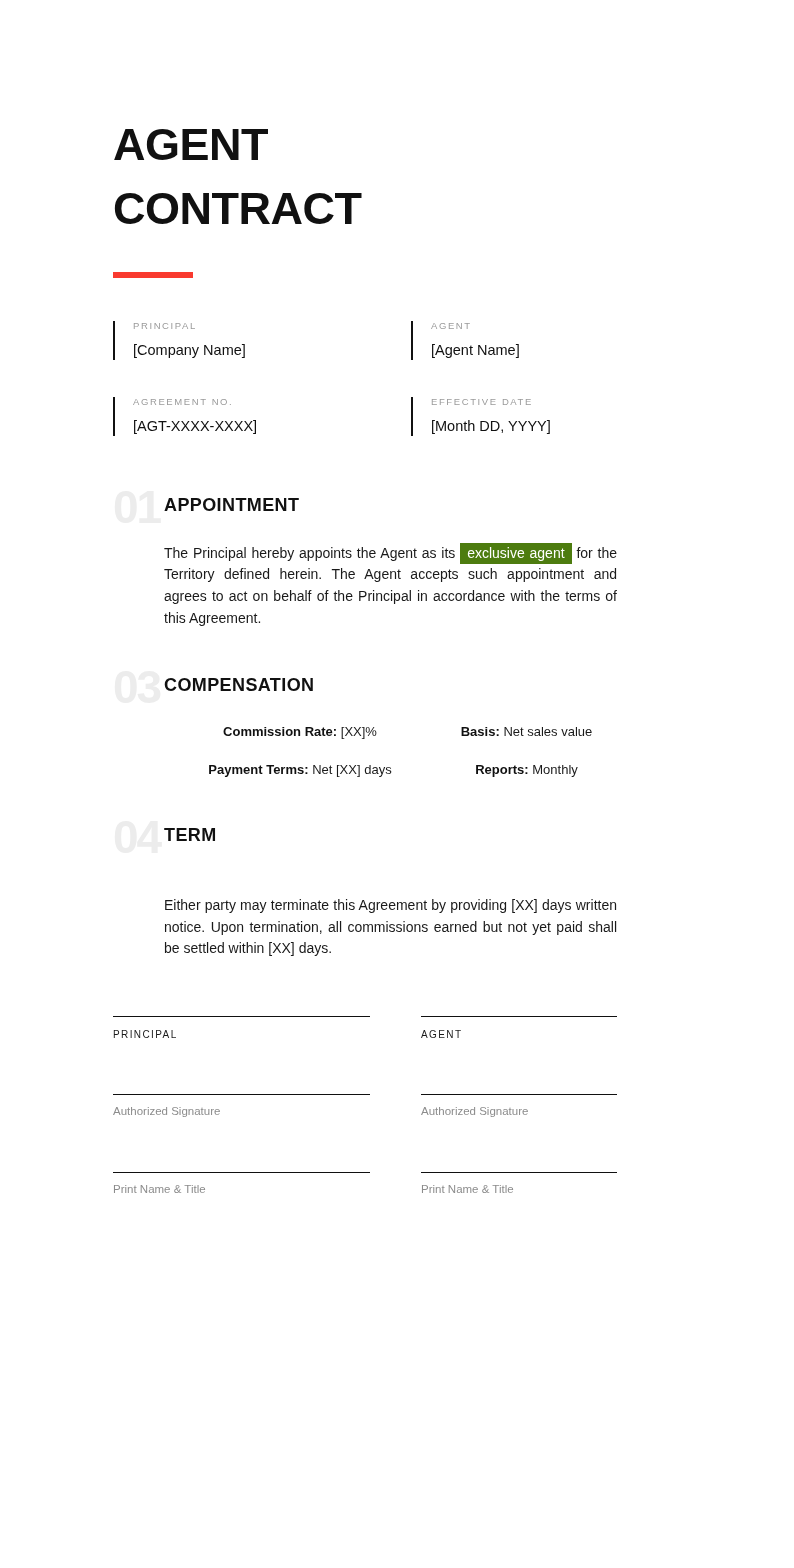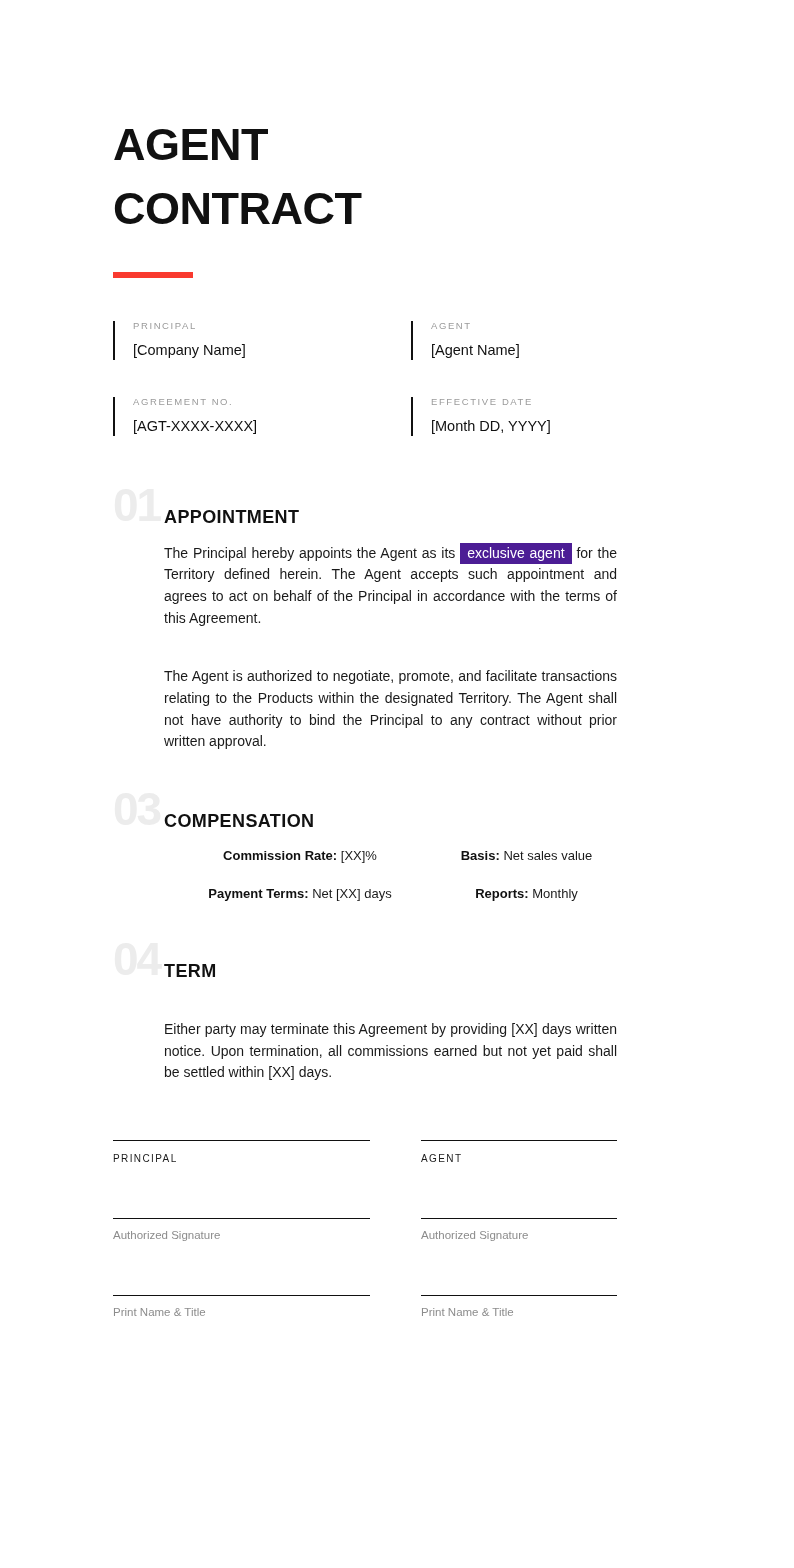--- a/index.html
+++ b/index.html
@@ -65,21 +65,21 @@
     color: #111111;
     line-height: 1.2;
   }
 
   
   .sections { margin-top: 50px; }
   .section { position: relative; margin-bottom: 37px; }
   .section:last-child { margin-bottom: 0; }
   .section-head {
     display: flex;
-    align-items: flex-end;
+    align-items: center;
     height: 42px;
   }
   .section-num {
     font-size: 46px;
     font-weight: bold;
     color: #ececec;
     line-height: 1;
     letter-spacing: -2px;
     width: 51px;
     flex: 0 0 51px;
@@ -98,21 +98,21 @@
     margin-top: 15px;
   }
   .section-body p {
     margin: 0;
     font-size: 14px;
     line-height: 1.55;
     text-align: justify;
     color: #1a1a1a;
   }
   .hl {
-    background: #4c1d95;
+    background: #4d7c0f;
     color: #ffffff;
     padding: 2px 7px 3px 7px;
     white-space: nowrap;
   }
 
   
   .kv-grid {
     display: grid;
     grid-template-columns: 272px 1fr;
     row-gap: 21px;
@@ -197,23 +197,20 @@
       <div class="section-head">
         <div class="section-num">01</div>
         <div class="section-title">APPOINTMENT</div>
       </div>
       <div class="section-body">
         <p><span>The Principal hereby appoints the Agent as its </span><span class="hl">exclusive agent</span><span> for the Territory defined herein. The Agent accepts such appointment and agrees to act on behalf of the Principal in accordance with the terms of this Agreement.</span></p>
       </div>
     </div>
 
     <div class="section">
-      <div class="section-body">
-        <p>The Agent is authorized to negotiate, promote, and facilitate transactions relating to the Products within the designated Territory. The Agent shall not have authority to bind the Principal to any contract without prior written approval.</p>
-      </div>
     </div>
 
     <div class="section">
       <div class="section-head">
         <div class="section-num">03</div>
         <div class="section-title">COMPENSATION</div>
       </div>
       <div class="section-body">
         <div class="kv-grid">
           <div class="kv-item"><span class="kv-key">Commission Rate:</span><span> [XX]%</span></div>

